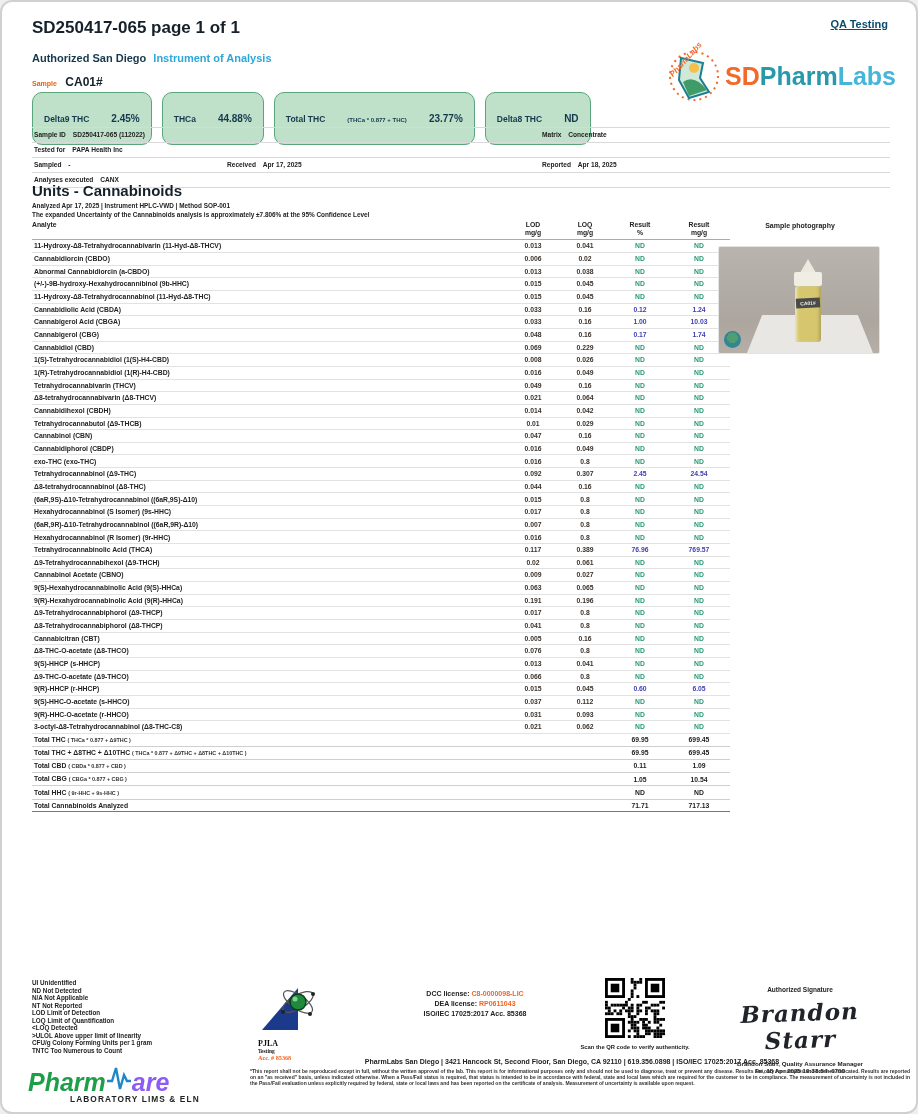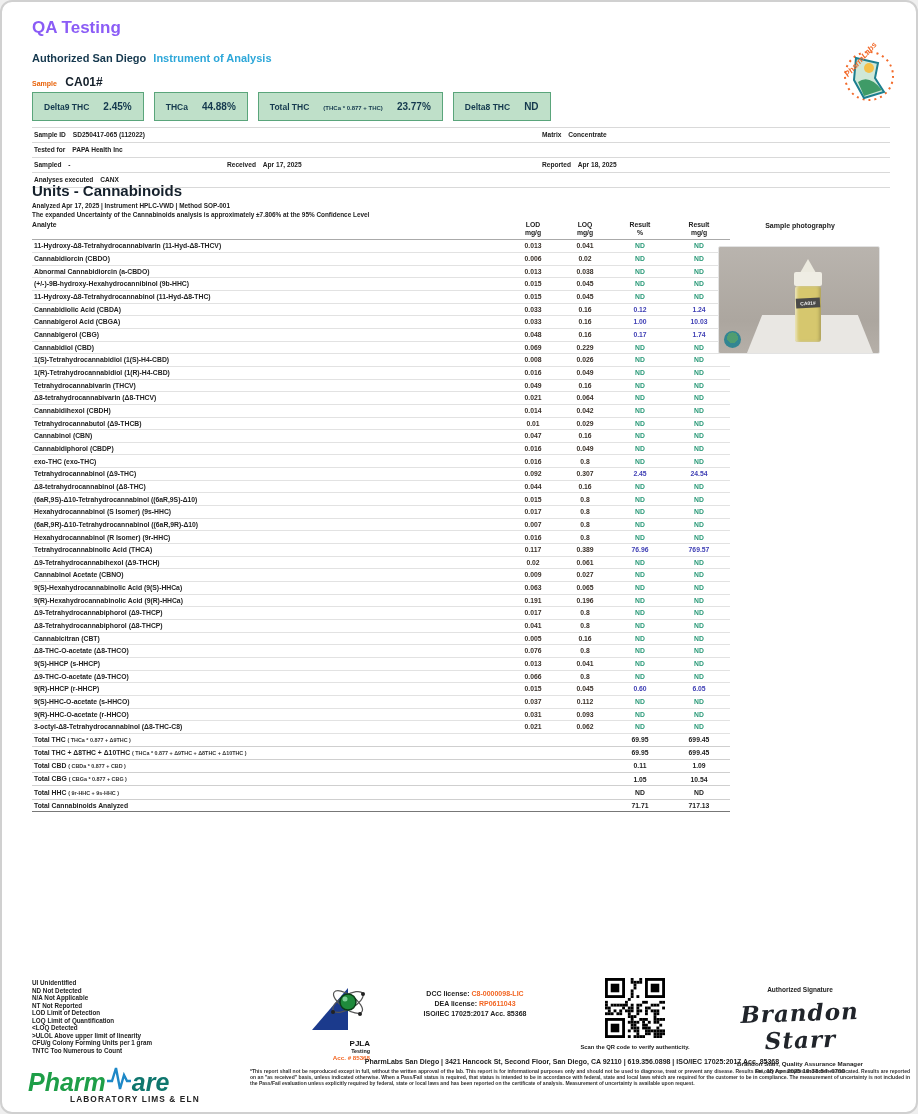--- a/index.html
+++ b/index.html
@@ -2,29 +2,29 @@
 <html><head>
 <meta charset="utf-8">
 <style>
   html,body{margin:0;padding:0;background:#efefef;}
   .page{position:relative;width:918px;height:1114px;background:#ffffff;
         border:2px solid #d0d0d0;border-radius:12px;overflow:hidden;box-sizing:border-box;
         font-family:"Liberation Sans",sans-serif;color:#1c2430;}
   
   .doc-header{position:absolute;top:16px;left:30px;right:28px;display:flex;justify-content:space-between;}
   .doc-id{font-size:17px;font-weight:700;color:#15202b;}
-  .qa{font-size:17px;font-weight:600;color:#8b5cf6;}
+  .qa{font-size:11px;font-weight:600;color:#0c4a6e;text-decoration:underline;}
   .lab-line{position:absolute;top:50px;left:30px;font-size:11px;font-weight:700;color:#15384e;}
   .lab-line .coa{color:#2da7d9;font-weight:600;margin-left:4px;}
   .sample-line{position:absolute;top:70px;left:30px;}
   .sample-word{font-size:7px;color:#e8630a;font-weight:700;margin-right:4px;}
   .sample-id{font-size:12px;font-weight:800;color:#15202b;}
   .badges{position:absolute;top:90px;left:30px;display:flex;gap:10px;}
-  .badge{display:inline-flex;align-items:baseline;gap:14px;background:#bfe0c9;border:1.5px solid #5aa57b;
-         border-radius:0;padding:8px 11px;font-size:8.5px;font-weight:700;color:#14394e;}
+  .badge{display:inline-flex;align-items:baseline;gap:22px;background:#bfe0c9;border:1.5px solid #5aa57b;
+         border-radius:10px;padding:20px 11px;font-size:8.5px;font-weight:700;color:#14394e;}
   .badge .val{font-size:10px;font-weight:800;}
   .badge .formula{font-size:6px;font-weight:700;}
   
   .sdlogo{position:absolute;top:46px;right:20px;display:flex;align-items:center;gap:4px;}
   .emblem{position:relative;width:54px;height:56px;}
   .wordmark{font-size:25px;font-weight:800;letter-spacing:0;}
   .wm-sd{color:#f26a2a;}
   .wm-pharm{color:#2899ab;font-weight:600;}
   .wm-labs{color:#45b6d8;font-weight:600;}
   
@@ -68,51 +68,52 @@
            border-right:8px solid transparent;border-bottom:14px solid #eceadf;}
   .cap{position:absolute;left:3px;top:13px;width:28px;height:14px;background:#efede4;border-radius:2px;}
   .body{position:absolute;left:4px;top:27px;width:26px;height:56px;background:#d6c76e;border-radius:3px;
         box-shadow:inset 2px 0 3px rgba(255,255,255,.55),inset -2px 0 3px rgba(120,110,60,.4);}
   .blabel{position:absolute;left:1px;top:12px;width:24px;height:10px;background:#4a4a48;color:#f2f2f2;
           font-size:5px;font-weight:700;line-height:10px;text-align:center;transform:rotate(-3deg);}
   .wmark{position:absolute;left:5px;bottom:5px;width:17px;height:17px;border-radius:50%;
          background:radial-gradient(circle at 50% 40%,#3f9b67 0 40%,#1c7f8f 41% 100%);opacity:.85;}
   
   .legend{position:absolute;left:30px;top:977px;font-size:6.3px;line-height:1.2;font-weight:700;color:#222;}
-  .pjla{position:absolute;left:248px;top:982px;width:120px;text-align:right;}
+  .pjla{position:absolute;left:256px;top:982px;width:120px;text-align:left;font-family:Liberation Serif, serif;}
   .pjla-name{font-size:8px;font-weight:800;color:#111;margin-top:1px;}
   .pjla-sub{font-size:5.4px;font-weight:700;color:#111;}
   .pjla-acc{font-size:6.2px;font-weight:800;color:#f26522;}
   .lic{position:absolute;left:388px;top:988px;width:170px;text-align:center;font-size:7px;font-weight:700;color:#222;}
   .lic div{margin-bottom:3px;}
   .lic .ov{color:#f26522;}
   .qrbox{position:absolute;left:560px;top:976px;width:146px;text-align:center;}
   .qr-caption{font-size:5.8px;font-weight:700;color:#222;margin-top:2px;}
   .sig{position:absolute;left:700px;top:984px;width:196px;text-align:center;}
   .sig-title{font-size:6.5px;font-weight:700;color:#222;}
   .sig-script{font-family:"DejaVu Serif",serif;font-style:italic;font-weight:600;font-size:23px;
               color:#20242a;transform:rotate(-2deg);display:inline-block;margin-top:6px;letter-spacing:1px;}
   .sig-name{font-size:6.2px;font-weight:700;color:#222;margin-top:7px;}
   .sig-date{font-size:6.2px;font-weight:700;color:#222;}
   .addr{position:absolute;left:220px;top:1056px;width:700px;text-align:center;font-size:7px;font-weight:700;color:#222;}
   .disc{position:absolute;left:248px;top:1067px;width:660px;font-size:5px;line-height:1.15;color:#333;text-align:justify;font-weight:600;}
   .pharmware{position:absolute;left:26px;top:1063px;width:190px;}
   .pw-line{display:flex;align-items:baseline;}
   .pw-pharm{font-size:25px;font-weight:800;font-style:italic;color:#1e9e48;}
-  .pw-ware{font-size:25px;font-weight:800;font-style:italic;color:#0f766e;}
+  .pw-ware{font-size:25px;font-weight:800;font-style:italic;color:#8b5cf6;}
   .pw-tag{font-size:8.3px;font-weight:800;letter-spacing:1.1px;color:#222;margin-left:42px;margin-top:-3px;}
   .arc-text{position:absolute;left:-3px;top:7px;font-size:8px;font-weight:800;color:#f26a2a;
             transform:rotate(-48deg);font-style:italic;}
 </style>
 </head>
 <body>
 
 <div class="page">
 
   <div class="doc-header">
+    <div class="doc-id">SD250417-065 page 1 of 1</div>
     <div class="qa">QA Testing</div>
   </div>
   <div class="lab-line">
     <span>Authorized San Diego</span>
     <span class="coa">Instrument of Analysis</span>
   </div>
   <div class="sample-line">
     <span class="sample-word">Sample</span>
     <span class="sample-id">CA01#</span>
   </div>
@@ -139,20 +140,23 @@
 
   <div class="sdlogo">
     <div class="emblem">
       <svg width="54" height="56" viewBox="0 0 54 56">
         <circle cx="27" cy="28" r="24" fill="none" stroke="#f26a2a" stroke-width="2" stroke-dasharray="2 4"></circle>
         <path d="M14 10 L36 15 L33 30 L42 44 L22 50 L12 32 Z" fill="#cfe8d8" stroke="#1c7f8f" stroke-width="2"></path>
         <path d="M16 34 Q27 26 40 42 L22 48 Z" fill="#3f9b67"></path>
         <circle cx="27" cy="20" r="5" fill="#f4c04a"></circle>
       </svg>
       <span class="arc-text">PharmLabs</span>
+    </div>
+    <div class="wordmark">
+      <span class="wm-sd">SD</span><span class="wm-pharm">Pharm</span><span class="wm-labs">Labs</span>
     </div>
   </div>
 
   <div class="sinfo">
     <div class="sirow">
       <b>Sample ID</b>
       <span class="v">SD250417-065 (112022)</span>
       <span class="pos3"><b>Matrix</b>
       <span class="v">Concentrate</span></span>
     </div>

